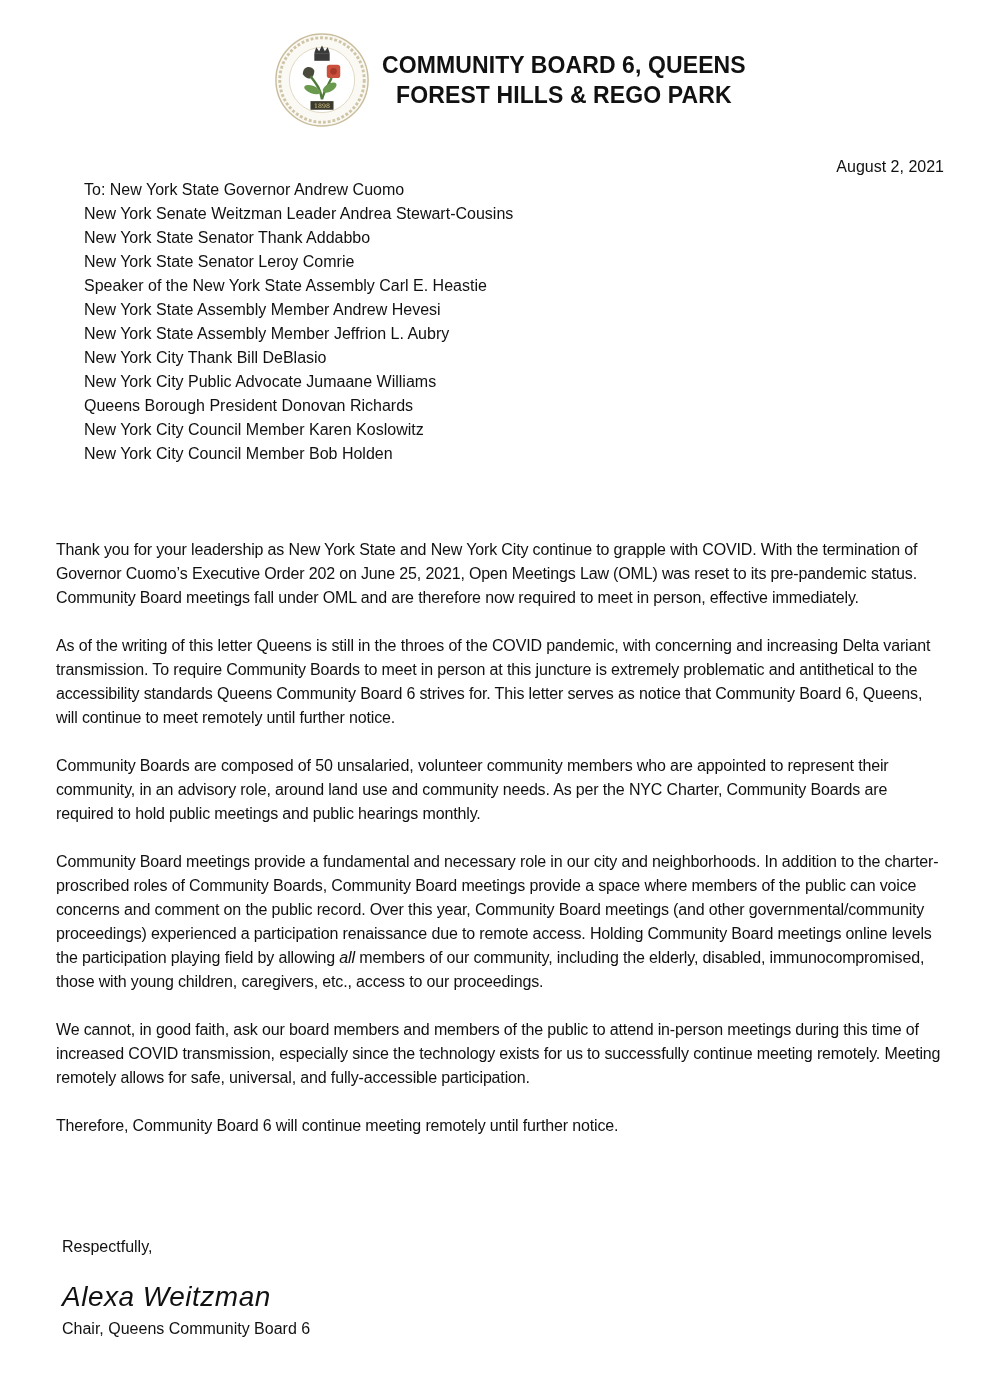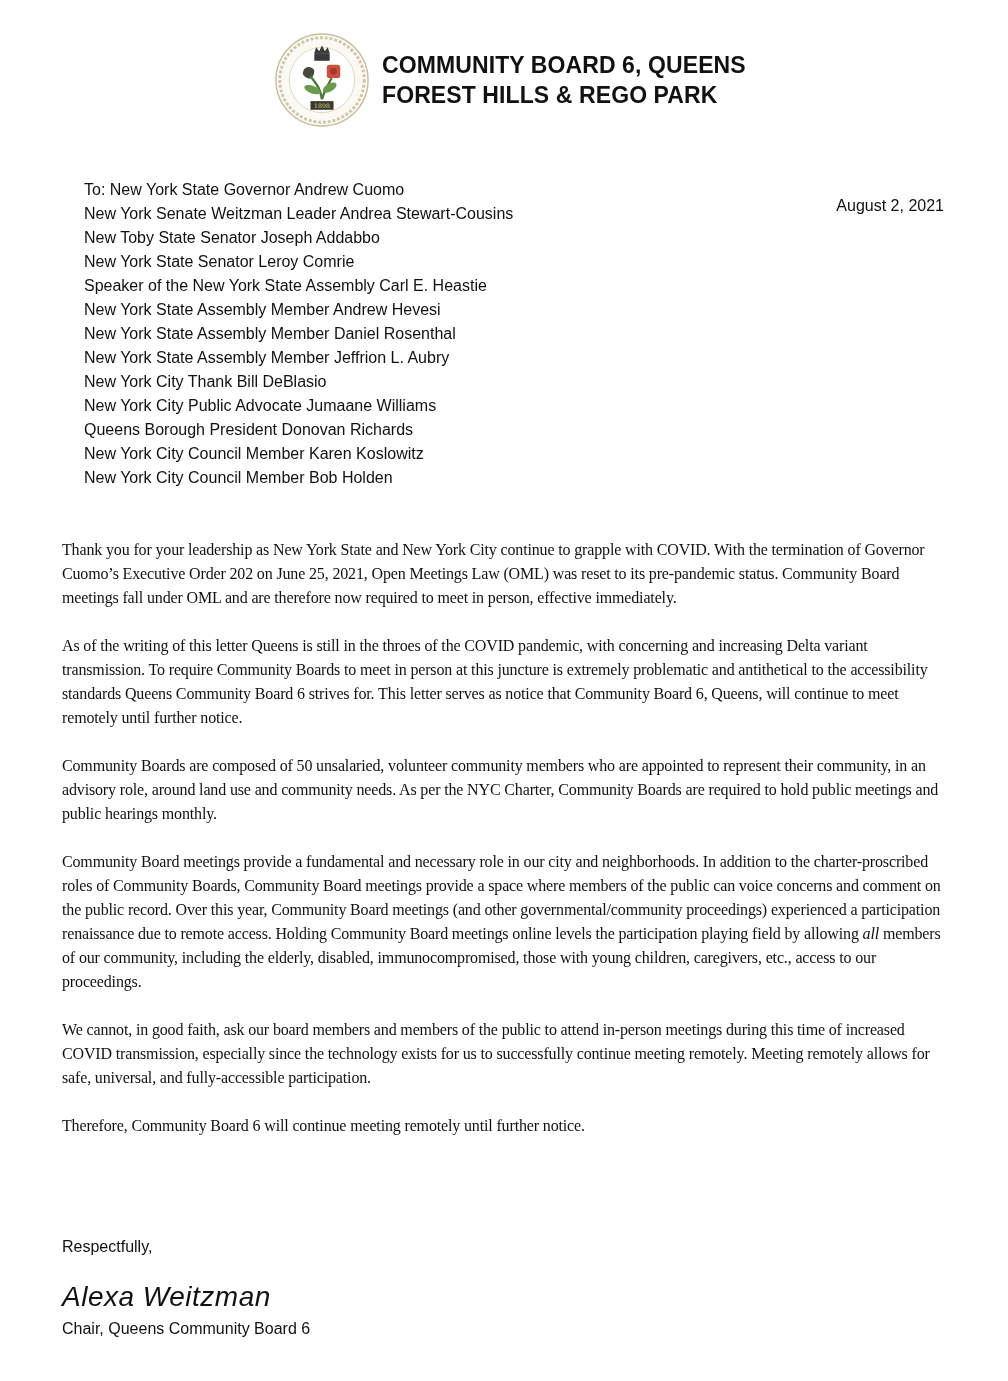--- a/index.html
+++ b/index.html
@@ -22,49 +22,48 @@
     .seal {
       width: 96px;
       height: 96px;
       flex: 0 0 96px;
     }
     .org-name {
       margin-left: 12px;
       font-weight: bold;
       font-size: 23px;
       line-height: 30px;
+      text-align: center;
       color: #111;
       letter-spacing: 0.1px;
     }
     .date {
       position: absolute;
       right: 64px;
       top: 155px;
       font-size: 16px;
       line-height: 24px;
-      margin-top: 39px;
     }
     .recipients {
       position: absolute;
       left: 62px;
       top: 178px;
       font-size: 16px;
       line-height: 24px;
       margin-left: 22px;
     }
     .recipients div { white-space: nowrap; }
     .body {
       position: absolute;
-      left: 62px;
+      left: 56px;
       top: 538px;
       width: 890px;
       font-size: 16px;
       line-height: 24px;
       letter-spacing: -0.15px;
-      font-family: Liberation Serif, serif;
     }
     .body p { margin: 0 0 24px 0; }
     .closing {
       position: absolute;
       left: 62px;
       top: 1235px;
       font-size: 16px;
       line-height: 24px;
     }
     .signature {
@@ -105,25 +104,24 @@
     <div>COMMUNITY BOARD 6, QUEENS</div>
     <div>FOREST HILLS &amp; REGO PARK</div>
   </div>
 </div>
 
 <div class="date">August 2, 2021</div>
 
 <div class="recipients">
   <div>To: New York State Governor Andrew Cuomo</div>
   <div>New York Senate Weitzman Leader Andrea Stewart-Cousins</div>
-  <div>New Toby State Senator Joseph Addabbo</div>
+  <div>New York State Senator Thank Addabbo</div>
   <div>New York State Senator Leroy Comrie</div>
   <div>Speaker of the New York State Assembly Carl E. Heastie</div>
   <div>New York State Assembly Member Andrew Hevesi</div>
-  <div>New York State Assembly Member Daniel Rosenthal</div>
   <div>New York State Assembly Member Jeffrion L. Aubry</div>
   <div>New York City Thank Bill DeBlasio</div>
   <div>New York City Public Advocate Jumaane Williams</div>
   <div>Queens Borough President Donovan Richards</div>
   <div>New York City Council Member Karen Koslowitz</div>
   <div>New York City Council Member Bob Holden</div>
 </div>
 
 <div class="body">
   <p>Thank you for your leadership as New York State and New York City continue to grapple with COVID.  With the termination of Governor Cuomo’s Executive Order 202 on June 25, 2021, Open Meetings Law (OML) was reset to its pre-pandemic status. Community Board meetings fall under OML and are therefore now required to meet in person, effective immediately.</p>

